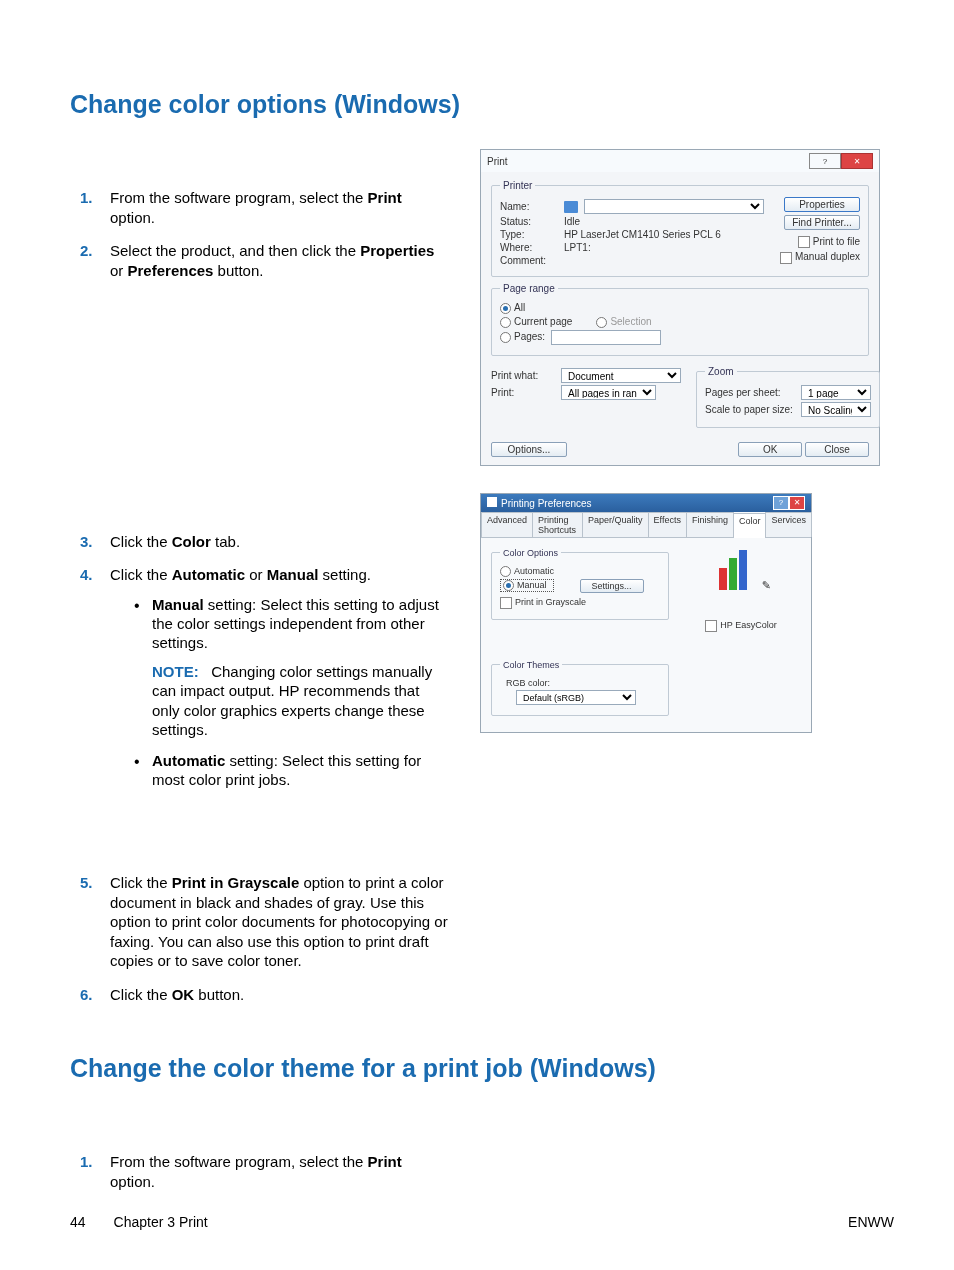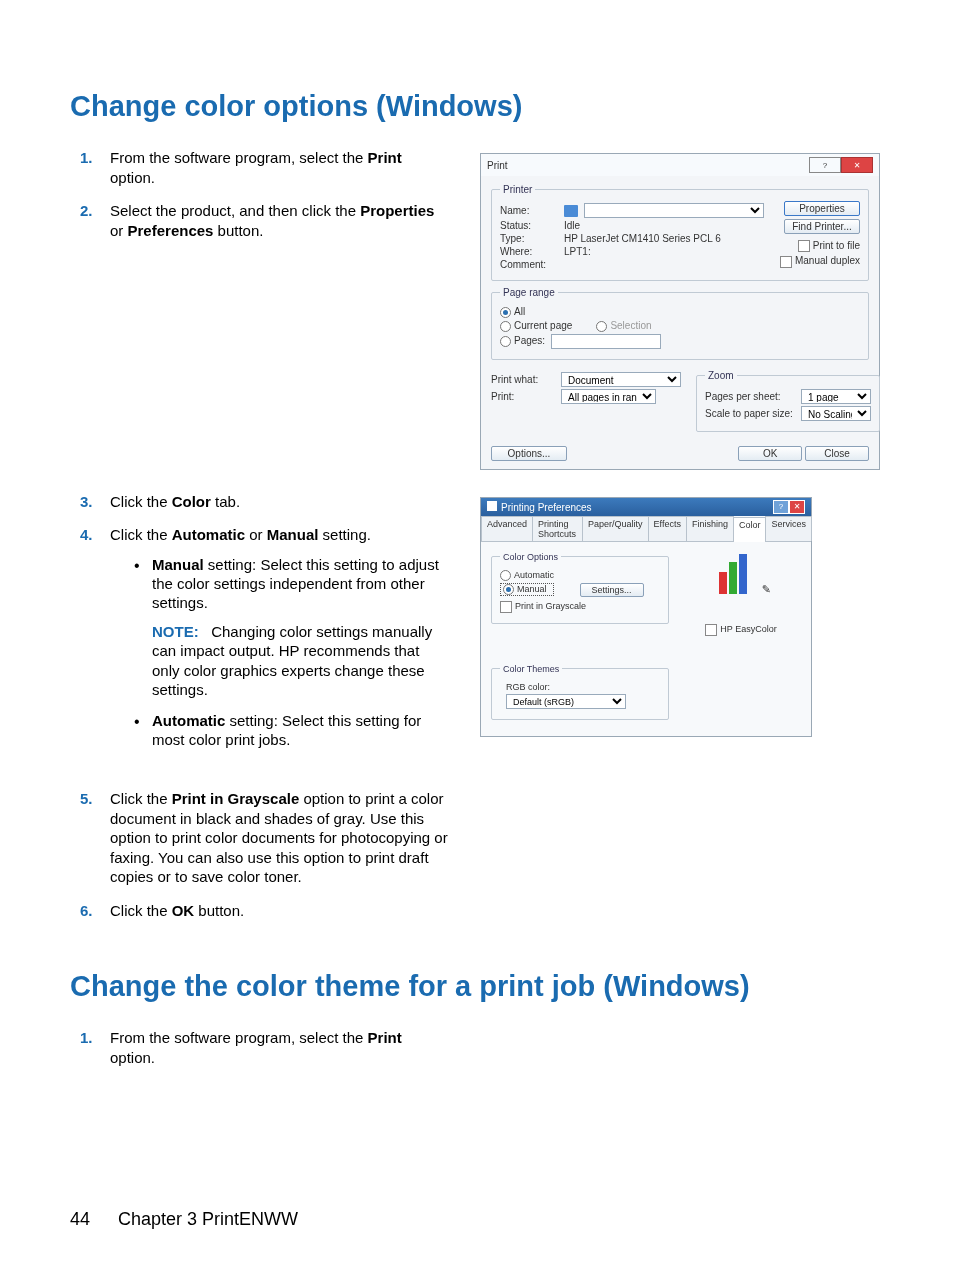--- a/index.html
+++ b/index.html
@@ -14,31 +14,32 @@
     width: 954px;
     height: 1270px;
     position: relative;
     box-sizing: border-box;
     padding: 90px 60px 40px 70px;
   }
   h2.section-title {
     color: #1a6bb0;
     font-family: Arial, Helvetica, sans-serif;
     font-weight: bold;
-    font-size: 29px;
+    font-size: 25px;
     margin: 0 0 25px 0;
   }
   .two-col {
     display: flex;
     align-items: flex-start;
     gap: 30px;
   }
   .left-col {
     width: 380px;
     flex-shrink: 0;
+    margin-top: 44px;
   }
   .right-col {
     flex: 1;
     padding-top: 5px;
   }
   ol.steps {
     list-style: none;
     padding-left: 10px;
     margin: 0;
     counter-reset: step;
@@ -151,23 +152,23 @@
   .pref-body { background:#f7f9fb; padding:10px; display:flex; gap:12px; }
   .pref-left { flex:1; }
   .pref-right { width:120px; font-size:9px; text-align:center;}
   .color-swatch{ width:48px; height:42px; margin:0 auto 8px; position:relative;}
   .bar{position:absolute; bottom:0; width:8px;}
   .footer {
     position: absolute;
     bottom: 40px;
     left: 70px;
     right: 60px;
-    font-size: 18px;
+    font-size: 14px;
     display: flex;
-    justify-content: flex-start;
+    justify-content: space-between;
   }
   .chap-label { margin-left: 28px; }
   .collate-ic{display:inline-block; width:20px; height:22px; border:1px solid #aab; background:#fff; position:relative; margin-right:2px;}
   .collate-ic::after{content:""; position:absolute; top:-3px; left:3px; width:20px; height:22px; border:1px solid #aab; background:#fff;}
 </style>
 </head>
 <body>
 
 <div class="page">
 
@@ -335,21 +336,21 @@
               </div>
               <div class="row" style="margin-top:4px;">
                   <label><span class="chk"></span><span>Print in Grayscale</span></label>
                 </div>
             </fieldset>
             <fieldset style="font-size:9px; margin-top:40px;">
               <legend>Color Themes</legend>
               <div class="row" style="margin-left:6px;">
                   <span>RGB color:</span>
                 </div>
-              <div class="row" style="margin-left:6px;">
+              <div class="row" style="margin-left:16px;">
                   <select class="fake" style="width:120px; font-size:9px;"><option>Default (sRGB)</option></select>
                 </div>
             </fieldset>
           </div>
           <div class="pref-right">
             <div class="color-swatch">
               <span class="bar" style="left:2px;height:22px;background:#d33;"></span>
               <span class="bar" style="left:12px;height:32px;background:#3a3;"></span>
               <span class="bar" style="left:22px;height:40px;background:#36c;"></span>
               <span style="position:absolute;bottom:-2px;right:-6px;font-size:11px;">✎</span>

